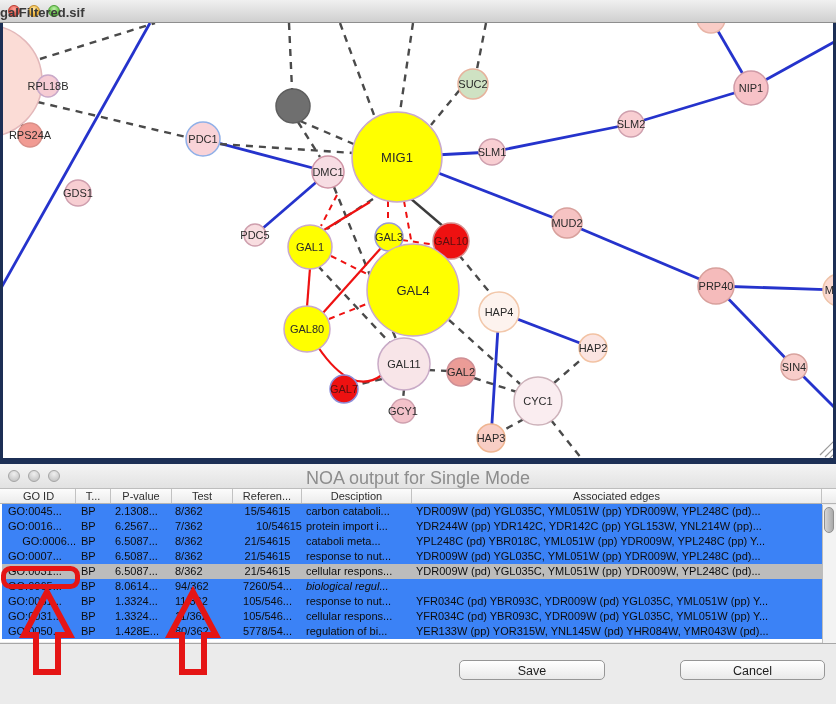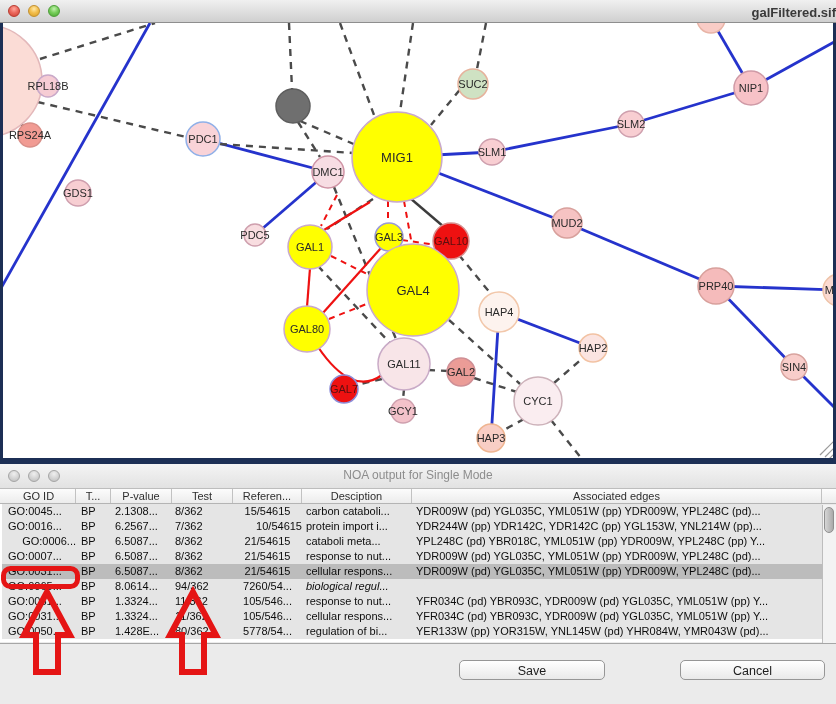--- a/index.html
+++ b/index.html
@@ -1,44 +1,44 @@
 <!DOCTYPE html>
 <html><head>
 <meta charset="utf-8">
 <style>
   html,body{margin:0;padding:0;background:#fff;}
   #app{position:relative;width:836px;height:704px;overflow:hidden;font-family:"Liberation Sans",sans-serif;background:#fff;}
 
   
   .titlebar{position:absolute;left:0;top:0;width:836px;height:23px;
     background:linear-gradient(#f0f0f0,#cfcfcf);border-bottom:1px solid #8e8e8e;box-sizing:border-box;}
-  .titlebar .title{position:absolute;left:0;right:0;top:5px;text-align:right;
+  .titlebar .title{position:absolute;left:0;right:0;top:5px;text-align:left;
     font-size:13px;font-weight:600;color:#3a3a3a;}
   .lights{position:absolute;left:8px;top:5px;display:flex;gap:8px;}
   .light{width:12px;height:12px;border-radius:50%;box-sizing:border-box;}
   .light.red{background:radial-gradient(circle at 50% 30%,#ffa79c 0%,#ec6a5f 45%,#ce4033 100%);border:1px solid #b83b30;}
   .light.yellow{background:radial-gradient(circle at 50% 30%,#ffe9a8 0%,#f3bf4f 45%,#d99e22 100%);border:1px solid #c29030;}
   .light.green{background:radial-gradient(circle at 50% 30%,#c3f0b0 0%,#78cf5c 45%,#47a52e 100%);border:1px solid #4e9e3a;}
   .light.gray{background:radial-gradient(circle at 50% 30%,#efefef 0%,#d3d3d3 55%,#bcbcbc 100%);border:1px solid #a5a5a5;}
 
   
   #net-frame{position:absolute;left:0;top:23px;width:836px;height:441px;}
 
   
   #noa{position:absolute;left:0;top:464px;width:836px;height:240px;background:#ebebeb;}
   .noa-titlebar{position:relative;height:24px;background:linear-gradient(#f4f4f4,#e2e2e2);
     border-bottom:1px solid #bdbdbd;box-sizing:content-box;}
-  .noa-titlebar .title{position:absolute;left:0;right:0;top:4px;text-align:center;font-size:12px;font-weight:500;color:#8d8d8d;}
+  .noa-titlebar .title{position:absolute;left:0;right:0;top:4px;text-align:center;font-size:18px;font-weight:500;color:#8d8d8d;}
   .noa-titlebar .lights{top:6px;}
   .noa-header{display:flex;height:15px;width:836px;background:linear-gradient(#fcfcfc,#ececec);
     border-bottom:1px solid #b4b4b4;padding-left:2px;box-sizing:border-box;}
   .noa-header .hcell{flex:none;box-sizing:border-box;border-right:1px solid #c2c2c2;
     font-size:11px;color:#2e2e2e;line-height:15px;text-align:center;overflow:hidden;white-space:nowrap;}
   #rows{position:relative;width:822px;height:138px;background:#fff;padding-left:2px;box-sizing:border-box;}
-  .trow{display:flex;height:15px;background:#e5e5e5;}
+  .trow{display:flex;height:15px;background:#3b82f6;}
   .trow.sel{background:#bcbcbc;}
   .tcell{flex:none;box-sizing:border-box;font-size:11px;color:#0d0d0d;line-height:15px;
     overflow:hidden;white-space:nowrap;}
   .c0{padding-left:6px;} .c1{padding-left:5px;} .c2{padding-left:4px;} .c3{padding-left:3px;}
   .c4{text-align:center;} .c5{padding-left:4px;} .c6{padding-left:4px;}
   #vscroll{position:absolute;right:0;top:41px;width:14px;height:153px;background:#f3f3f3;
     border-left:1px solid #bdbdbd;box-sizing:border-box;}
   #vthumb{position:absolute;left:1px;top:2px;width:10px;height:26px;border-radius:5px;
     background:linear-gradient(90deg,#d6d6d6,#a9a9a9);border:1px solid #8f8f8f;box-sizing:border-box;}
   .noa-footer{position:absolute;left:0;top:179px;width:836px;height:61px;background:#ebebeb;border-top:1px solid #a6a6a6;box-sizing:border-box;}

